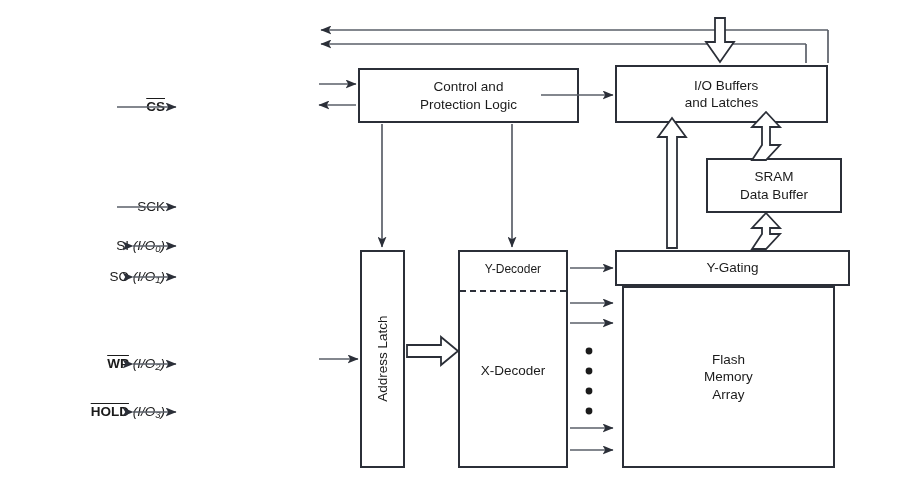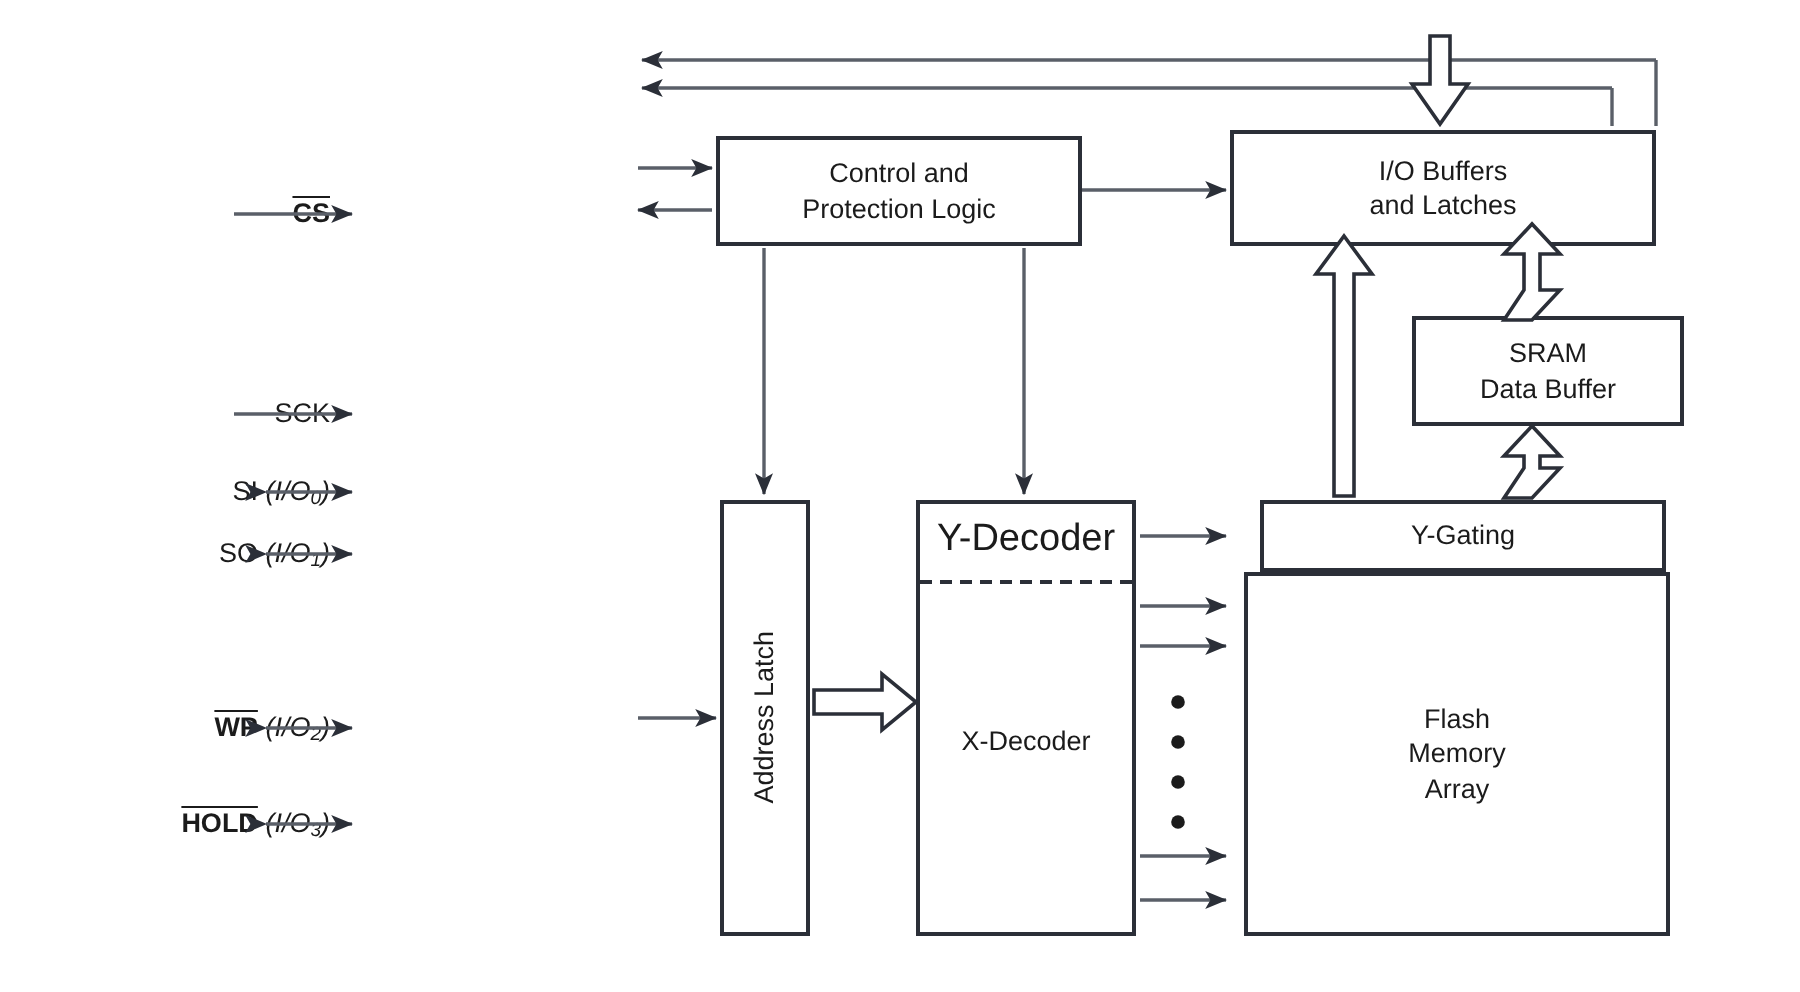--- a/index.html
+++ b/index.html
@@ -11,32 +11,32 @@
        display:flex;align-items:center;justify-content:center;text-align:center;
        font-size:13.5px;line-height:1.28;color:#1b1b1b;}
   .blk .lbl{white-space:pre-line;}
 
   .sig{position:absolute;font-size:13.5px;white-space:nowrap;color:#1b1b1b;text-align:right;}
   .ovl{ text-decoration:overline;font-weight:bold; }
   .sub{font-size:9.5px;vertical-align:-0.22em;}
   .ital{font-style:italic;}
 
   #b-interface{left:178px;top:22px;width:139px;height:447px;}
-  #b-control{left:358px;top:68px;width:183px;height:55px;}
-  #b-iobuf{left:615px;top:65px;width:213px;height:58px;}
+  #b-control{left:358px;top:68px;width:221px;height:55px;}
+  #b-iobuf{left:615px;top:65px;width:213px;height:58px;text-align:right;}
   #b-sram{left:706px;top:158px;width:136px;height:55px;}
   #b-addrlatch{left:360px;top:250px;width:45px;height:218px;}
   #b-decoder{left:458px;top:250px;width:110px;height:218px;}
-  #b-ygating{left:630px;top:250px;width:203px;height:36px;}
+  #b-ygating{left:615px;top:250px;width:235px;height:36px;}
   #b-flash{left:591px;top:286px;width:213px;height:182px;margin-left:31px;}
 
   #b-addrlatch .lbl{transform:rotate(-90deg);transform-origin:center;white-space:nowrap;}
   #b-decoder{display:block;position:absolute;}
   #b-decoder .ydec{position:absolute;left:0;top:0;width:100%;height:36px;
-      display:flex;align-items:center;justify-content:center;font-size:19px;}
+      display:flex;align-items:center;justify-content:center;font-size:12px;}
   #b-decoder .dashline{position:absolute;left:0;top:38px;width:100%;
       border-top:2px dashed #2b2f38;}
   #b-decoder .xdec{position:absolute;left:0;top:110px;width:100%;
       display:flex;align-items:center;justify-content:center;font-size:13.5px;}
 
   #sig-cs{left:0;top:99px;width:165px;}
   #sig-sck{left:0;top:199px;width:165px;}
   #sig-si{left:0;top:238px;width:165px;}
   #sig-so{left:0;top:269px;width:165px;}
   #sig-wp{left:0;top:356px;width:165px;}

